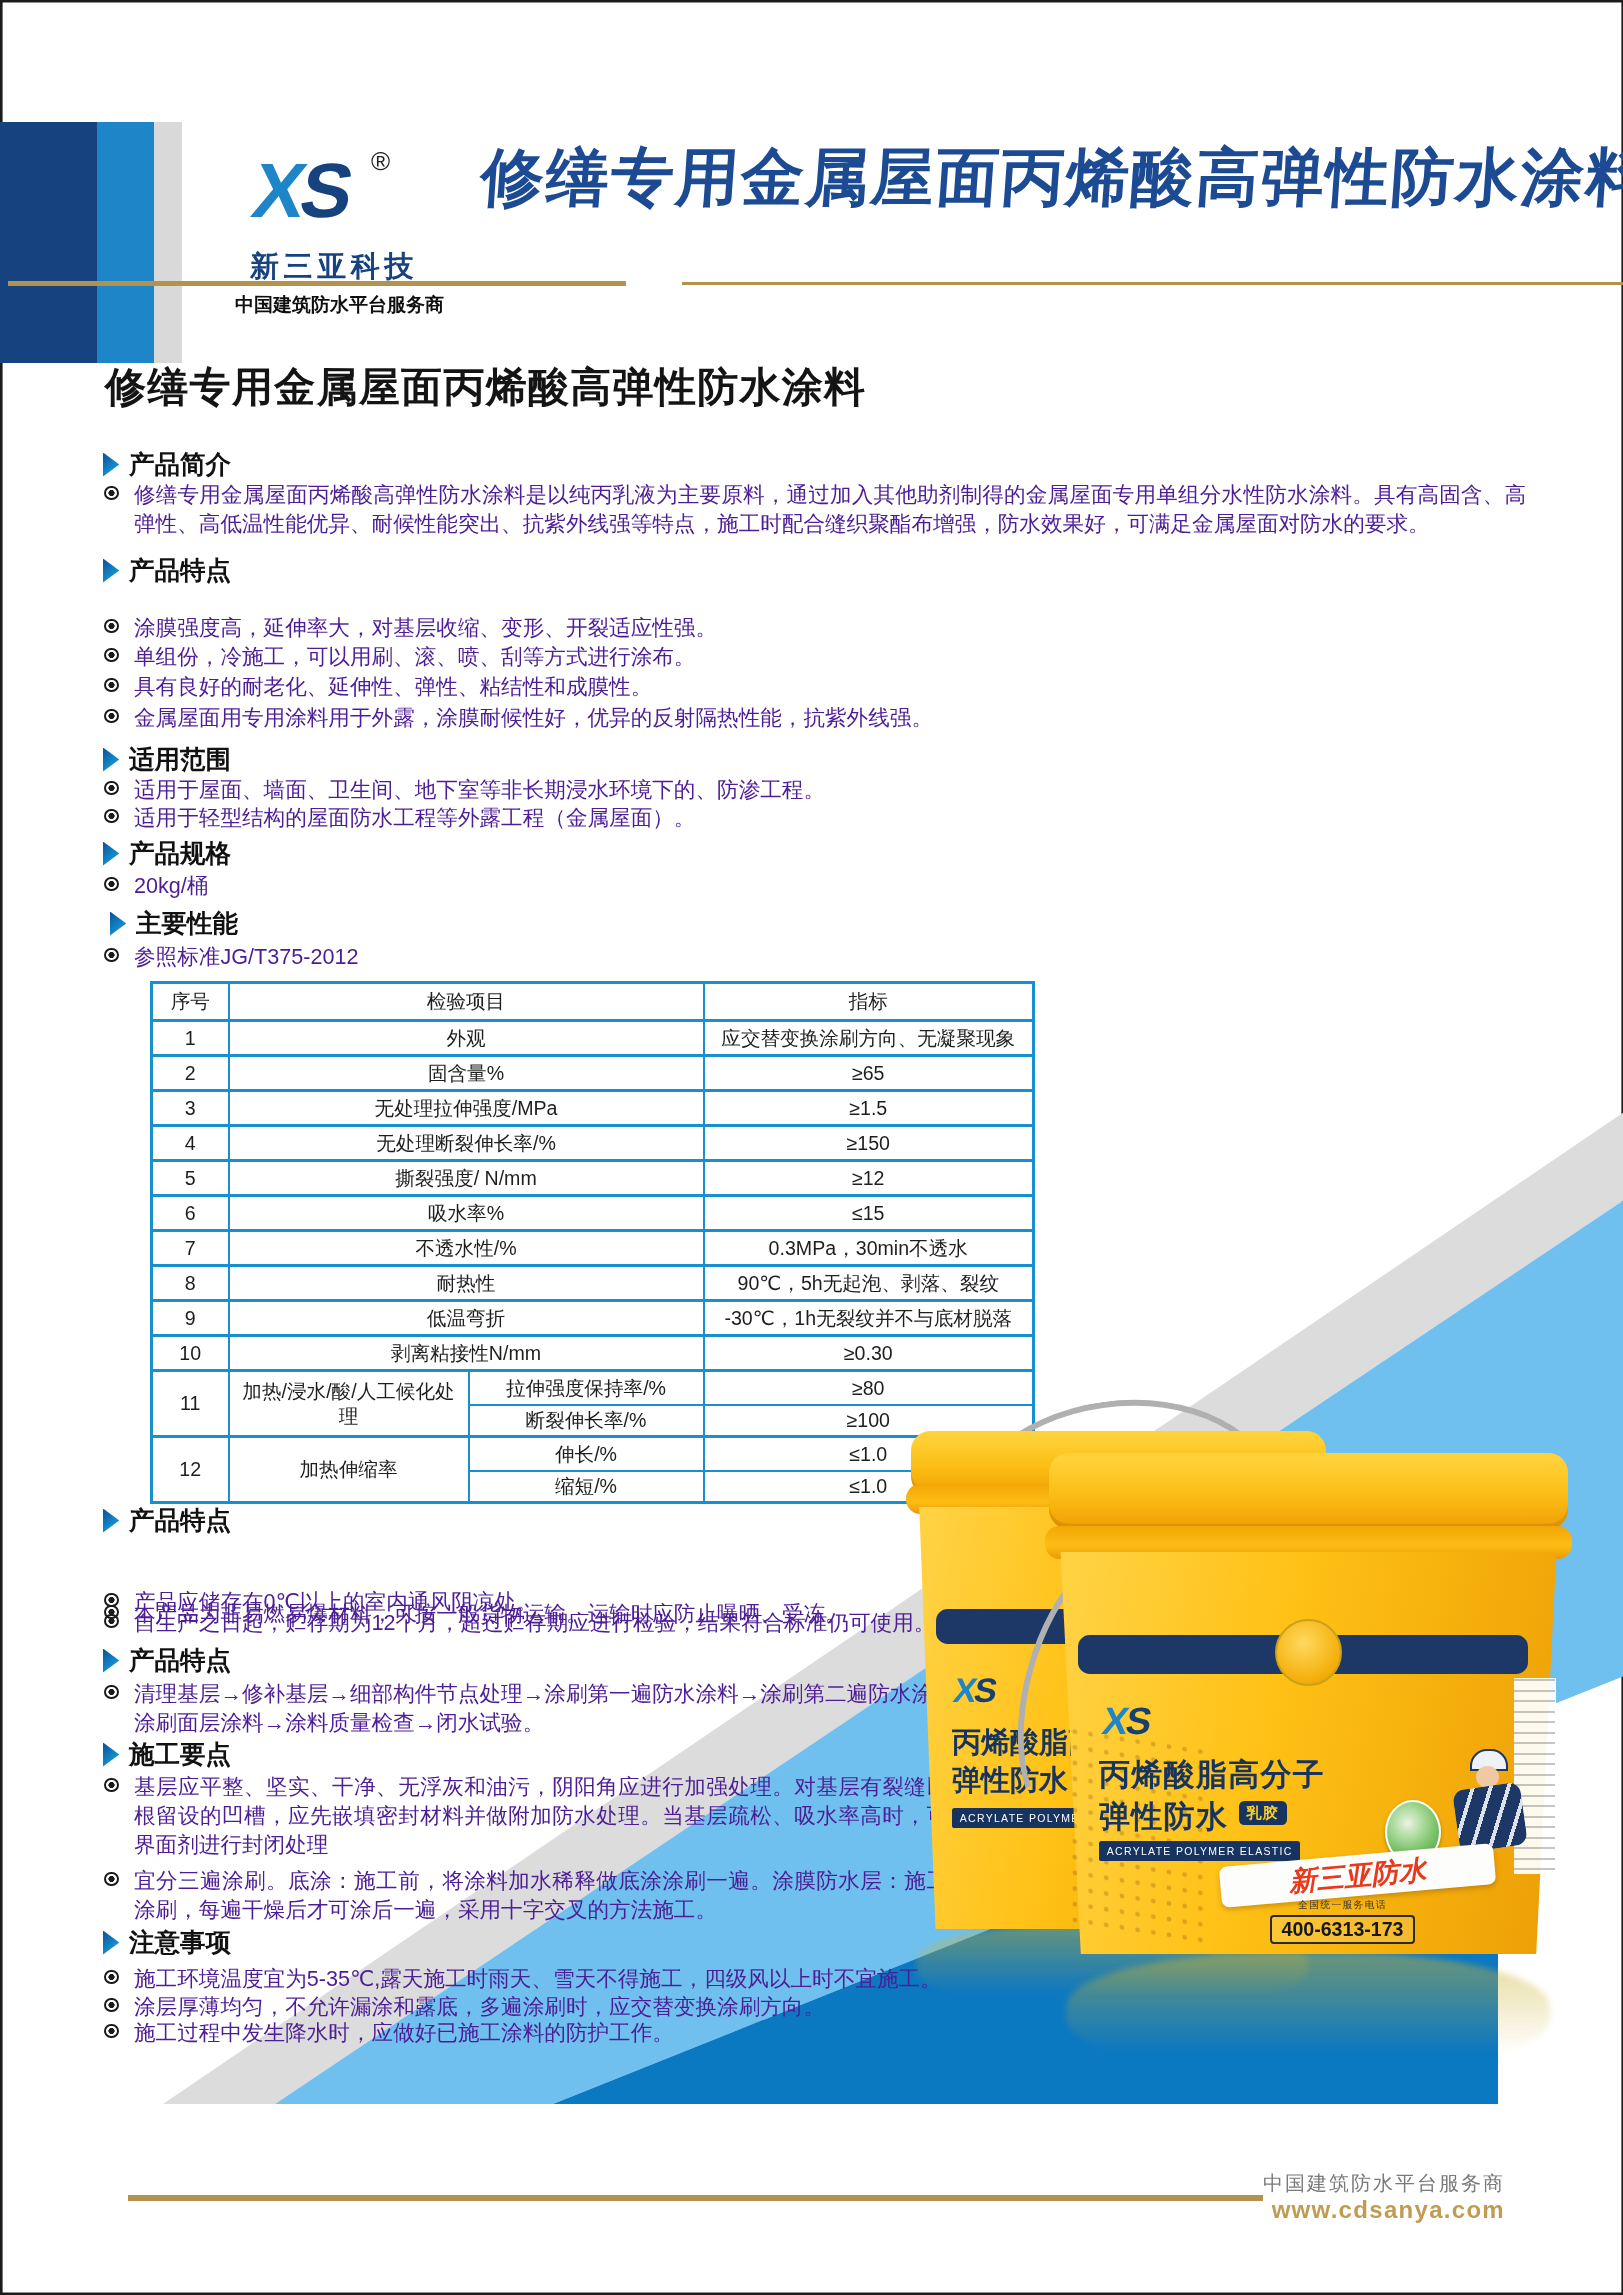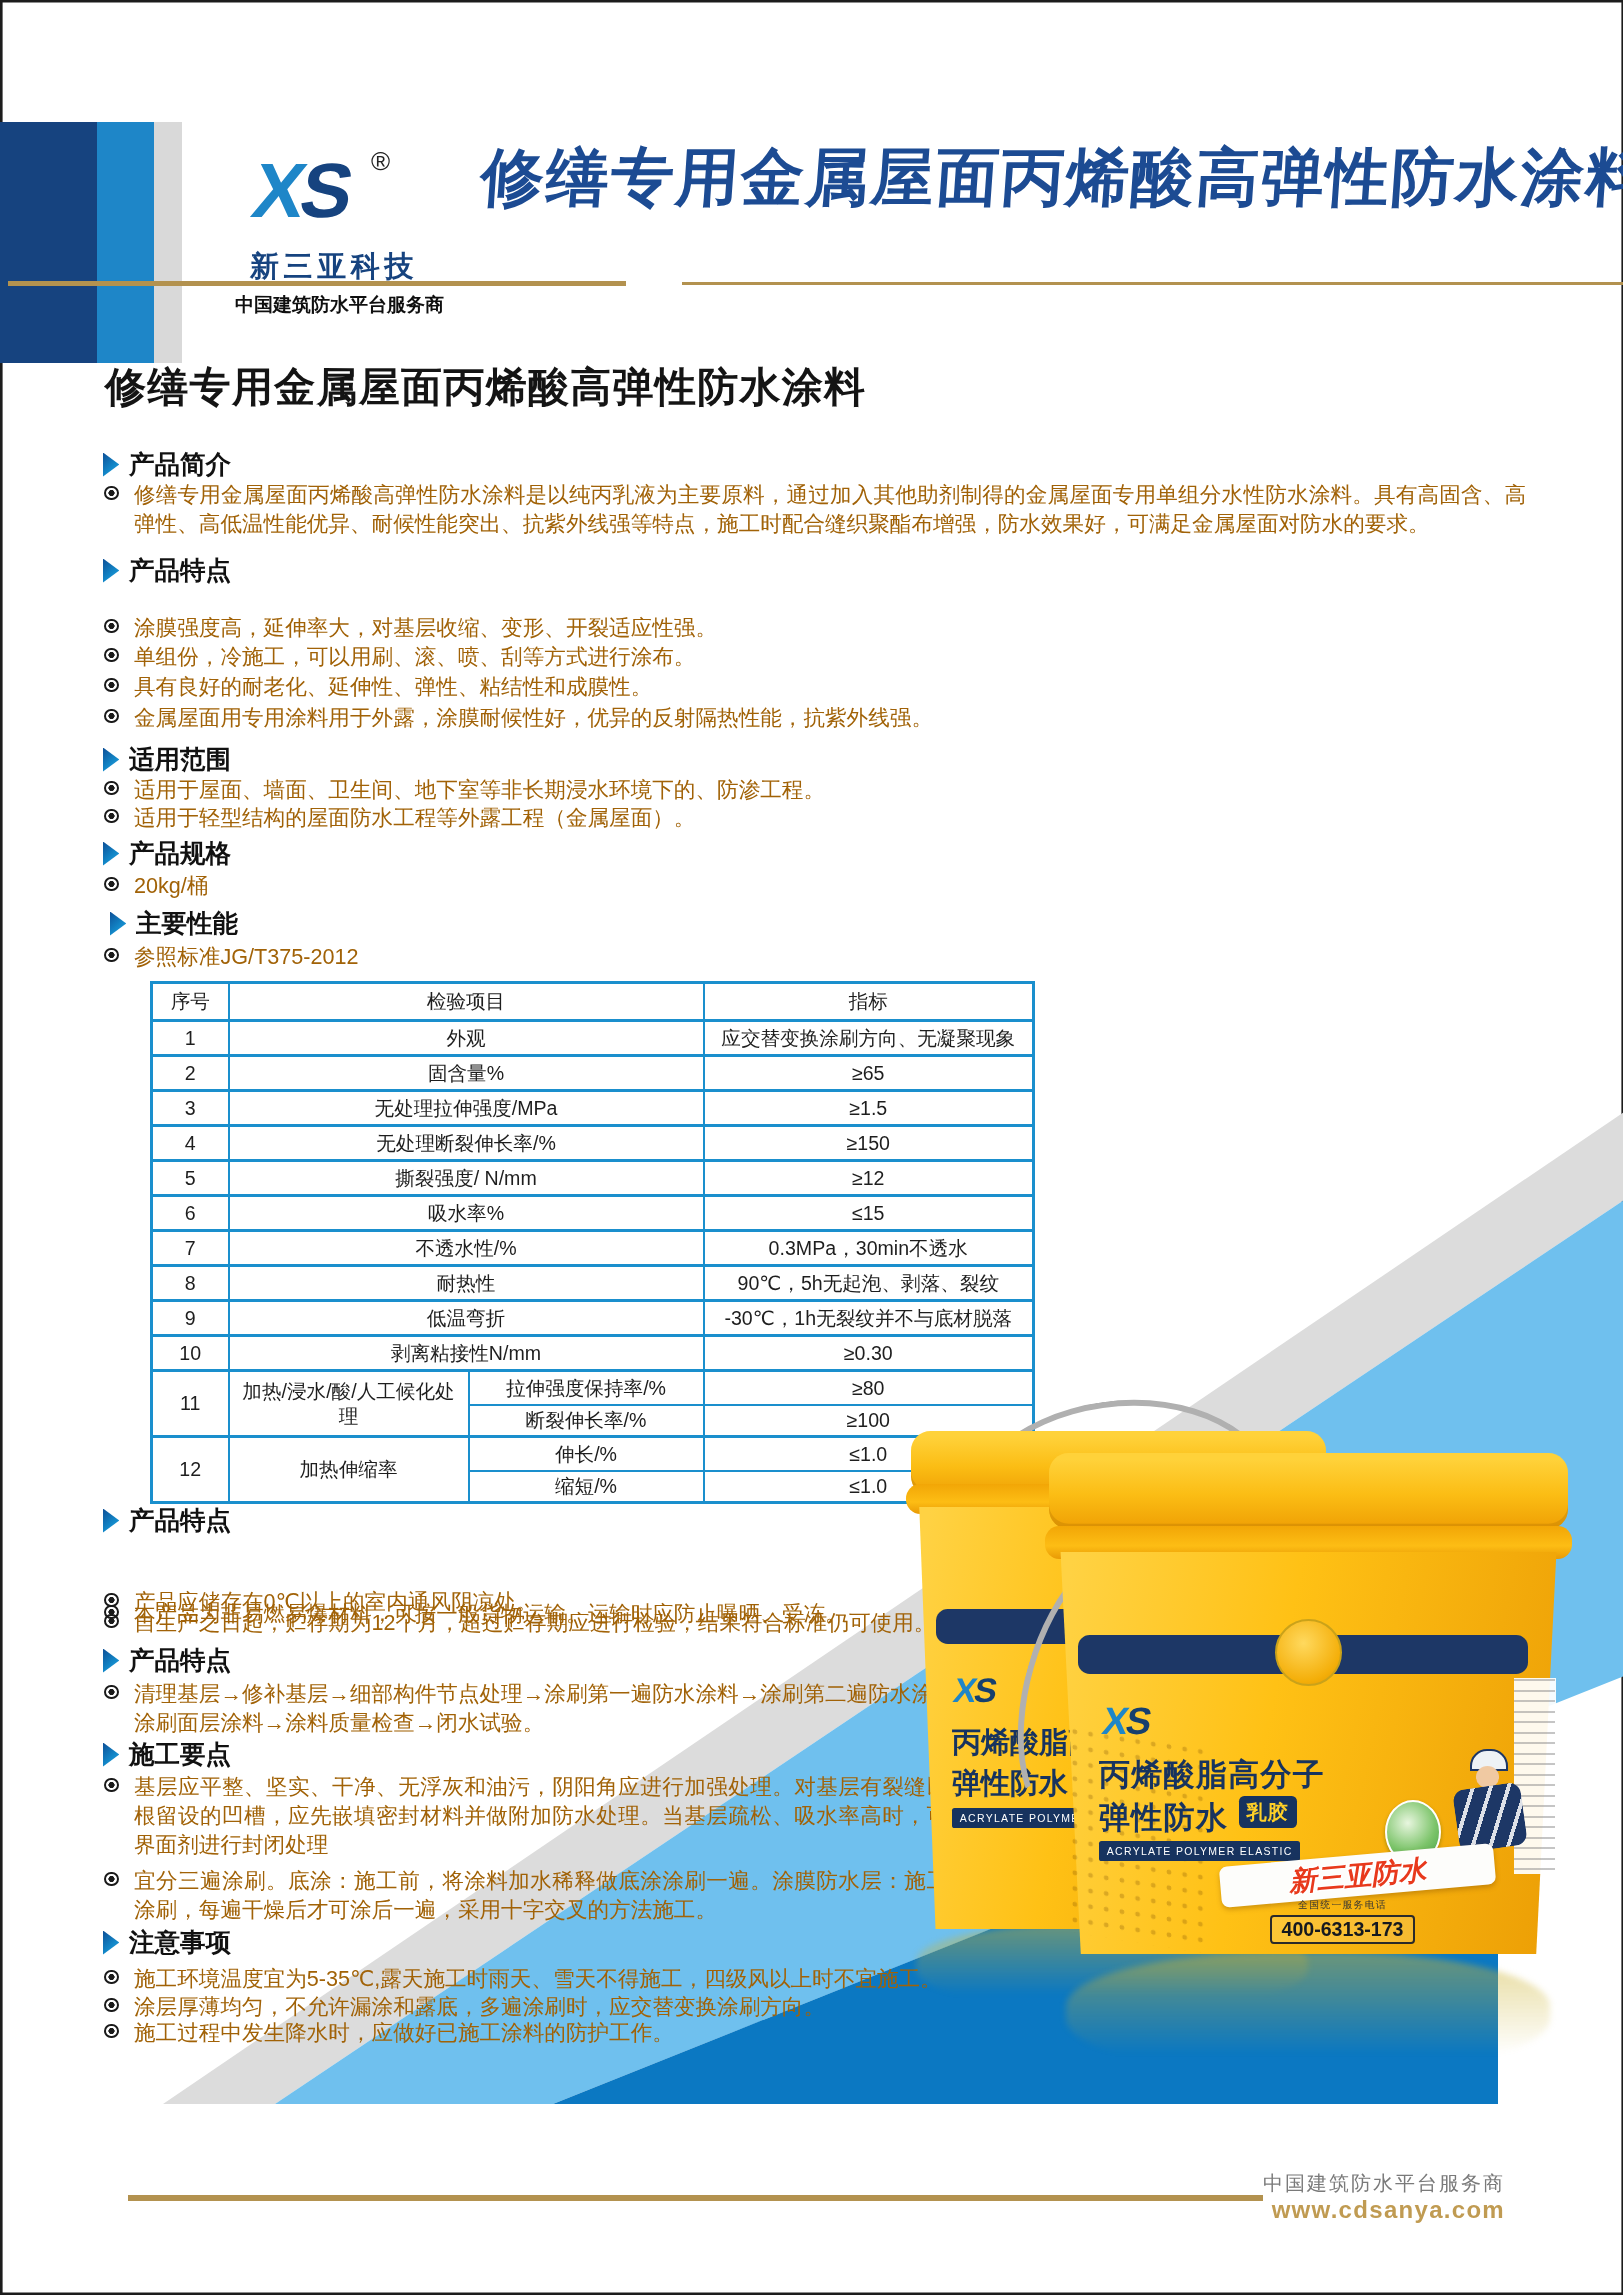--- a/index.html
+++ b/index.html
@@ -18,21 +18,21 @@
   .logo-reg{position:absolute;left:371px;top:146px;font-size:26px;color:#222;font-weight:400;}
   .logo-brand{position:absolute;left:250px;top:247px;font-size:29px;font-weight:700;color:#16437f;letter-spacing:4.6px;}
   .logo-tagline{position:absolute;left:235px;top:292px;font-size:19px;font-weight:700;color:#0f0f0f;}
   .main-title{position:absolute;left:481px;top:135px;width:1131px;font-size:63px;font-weight:900;color:#1c4b93;letter-spacing:2px;transform:skewX(-4deg);white-space:nowrap;}
   .gold-line-1{position:absolute;left:7.8px;top:281px;width:618px;height:4.6px;background:#b3924f;}
   .gold-line-2{position:absolute;left:682px;top:282px;width:942px;height:2.6px;background:#b3924f;}
   
   .doc-title{position:absolute;left:105px;top:360px;font-size:41px;font-weight:900;color:#141414;letter-spacing:1.3px;white-space:nowrap;}
   .sec-h{position:absolute;left:103px;display:flex;align-items:center;gap:9.8px;font-size:25.5px;font-weight:700;color:#111;white-space:nowrap;}
   .arrow{width:16.3px;height:24px;clip-path:polygon(0 0,100% 50%,0 100%);background:linear-gradient(135deg,#0d4f97 0%,#1285c6 55%,#27a5e2 100%);flex:0 0 auto;}
-  .bullet{position:absolute;left:134px;font-size:21.6px;color:#a16207;line-height:29px;white-space:nowrap;}
+  .bullet{position:absolute;left:134px;font-size:21.6px;color:#4c1d95;line-height:29px;white-space:nowrap;}
   .bullet.wrap{white-space:normal;text-align:justify;}
   .bullet.wide{width:1392px;}
   .bullet.mid{width:858px;}
   .bullet::before{
     content:"";position:absolute;left:-30px;top:5.9px;width:10.5px;height:10.5px;
     border:2.6px solid #1a1a1a;border-radius:50%;
     background:radial-gradient(circle at 50% 50%,#1a1a1a 0 2.9px,transparent 3.3px);
   }
   
   .perf{position:absolute;left:150px;top:981px;width:883px;border-collapse:collapse;table-layout:fixed;border:3.3px solid #1a8fcd;}
@@ -50,21 +50,21 @@
   .bucket{position:absolute;}
   .b-handle{position:absolute;border:6.5px solid #b0b0b0;border-radius:50%;border-bottom-color:transparent;}
   .b-lid{position:absolute;border-radius:19.6px;background:linear-gradient(180deg,#ffd23a 8%,#fbbd14 55%,#ef9f04 100%);box-shadow:inset 0 -5.2px 0 rgba(160,100,0,.25);}
   .b-rim{position:absolute;border-radius:14.4px;background:linear-gradient(180deg,#f2a606,#fdbd14 60%,#e99a05);}
   .b-body{position:absolute;background:linear-gradient(102deg,#ffd243 3%,#ffc115 42%,#eda006 96%);}
   .b-band{position:absolute;background:#1d3766;border-radius:11.8px;}
   .b-emblem{position:absolute;border-radius:50%;background:radial-gradient(circle at 42% 35%,#ffd95e,#f4ae08 70%,#d79208);border:2px solid #caa21a;}
   .b-xs{position:absolute;font-weight:900;transform:skewX(-10deg);letter-spacing:-2px;line-height:1;}
   .b-xs .lx{color:#1e86c8;} .b-xs .ls{color:#17406e;}
   .b-name1,.b-name2{position:absolute;font-weight:900;color:#17335f;white-space:nowrap;}
-  .b-badge{display:inline-block;background:#17335f;color:#ffd027;font-size:20px;font-weight:700;border-radius:5.2px;padding:2.6px 7.8px;margin-left:10.5px;vertical-align:9.2px;}
+  .b-badge{display:inline-block;background:#17335f;color:#ffd027;font-size:15px;font-weight:700;border-radius:5.2px;padding:2.6px 7.8px;margin-left:10.5px;vertical-align:9.2px;}
   .b-en{position:absolute;background:#17335f;color:#fff;font-size:10.5px;letter-spacing:1.3px;padding:3.9px 7.8px;border-radius:2.6px;white-space:nowrap;}
   .b-dots{position:absolute;background-image:radial-gradient(rgba(110,65,0,.45) 2.1px,transparent 2.7px);background-size:15.7px 15.7px;opacity:.55;transform:skewY(9deg);}
   .b-sticker{position:absolute;background:rgba(255,255,255,.93);border-radius:7.8px;
     background-image:repeating-linear-gradient(180deg,rgba(140,140,140,.5) 0 2px,transparent 2px 10.5px);background-clip:content-box;padding:9.2px 6.5px;}
   .b-ribbon{position:absolute;background:#fdfdfb;border-radius:7.8px;box-shadow:0 2.6px 5.2px rgba(120,70,0,.35);
     font-size:27.5px;font-weight:900;font-style:italic;color:#e8391c;text-align:center;line-height:41px;
     text-shadow:-1.3px -1.3px 0 #fff,1.3px -1.3px 0 #fff,-1.3px 1.3px 0 #fff,1.3px 1.3px 0 #fff;transform:rotate(-5deg);white-space:nowrap;}
   .b-hot{position:absolute;text-align:center;}
   .b-hot .lbl{font-size:9.8px;color:#333;letter-spacing:1.3px;}
   .b-hot .num{margin-top:2.6px;border:2px solid #2a2a2a;border-radius:3.9px;padding:1.3px 9.2px;font-size:19.6px;font-weight:900;color:#15191f;display:inline-block;background:rgba(255,255,255,.15);}

